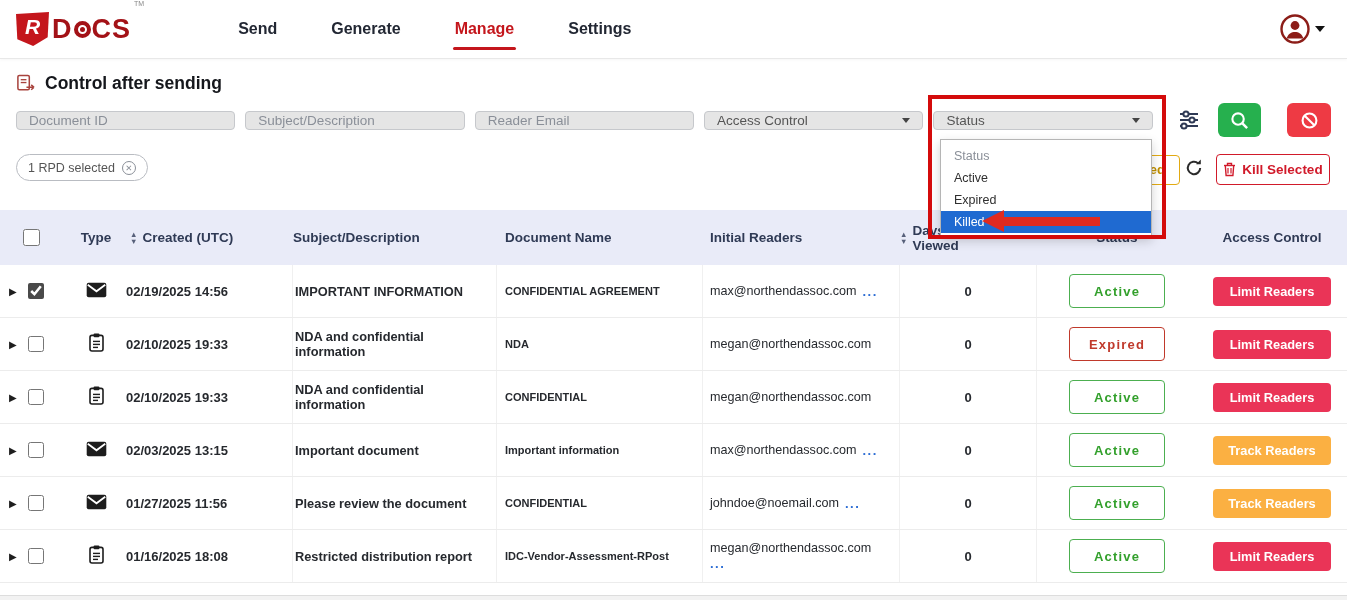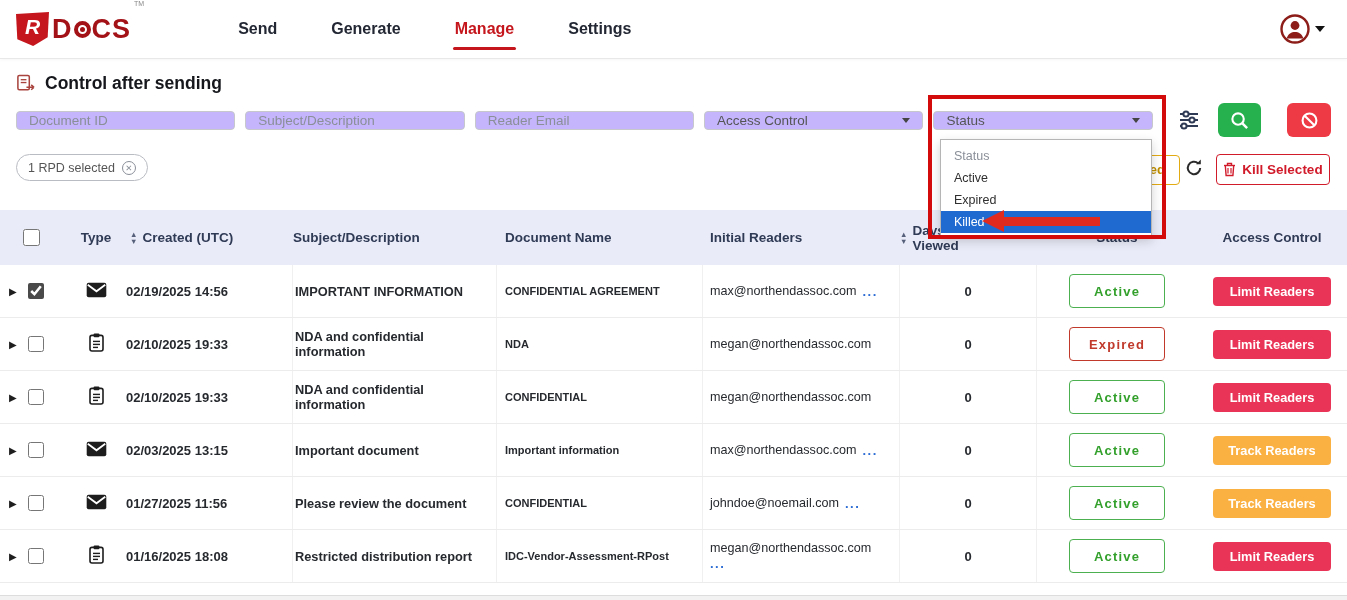--- a/index.html
+++ b/index.html
@@ -20,21 +20,21 @@
   .nav-item.active::after { content:""; position:absolute; left:0; right:0; bottom:-6px; height:3px; background:#c4161c; border-radius:2px; }
   .user { margin-left:auto; display:flex; align-items:center; gap:5px; cursor:pointer; }
   .caret-down { width:0; height:0; border-left:5px solid transparent; border-right:5px solid transparent; border-top:6px solid #111; }
 
   
   .heading { display:flex; align-items:center; gap:10px; padding:12px 16px 8px; height:44px; }
   .heading h1 { font-size:17.5px; font-weight:700; color:#15171c; }
 
   
   .filters { display:flex; align-items:center; padding:0 16px; height:34px; }
-  .fin, .fselect { width:221px; height:19px; border:1px solid #c6c8cc; border-radius:4px; background:#c4b5fd; font-size:13.5px; margin-right:10px; }
+  .fin, .fselect { width:221px; height:19px; border:1px solid #c6c8cc; border-radius:4px; background:#e5e5e5; font-size:13.5px; margin-right:10px; }
   .fin { padding:0 12px; color:#333; outline:none; font-family:"Liberation Sans",sans-serif;}
   .fin::placeholder { color:#8a8f98; }
   .fselect { display:flex; align-items:center; justify-content:space-between; padding:0 12px; color:#555; cursor:pointer; }
   .chev { width:0; height:0; border-left:4.5px solid transparent; border-right:4.5px solid transparent; border-top:5.5px solid #444; }
   .tune { margin-left:14px; cursor:pointer; display:flex; align-items:center; }
   .btn-search { margin-left:17px; width:44px; height:34px; background:#26b04e; border:none; border-radius:6px; display:flex; align-items:center; justify-content:center; cursor:pointer; }
   .btn-block { margin-left:26px; width:44px; height:34px; background:#ee3a44; border:none; border-radius:6px; display:flex; align-items:center; justify-content:center; cursor:pointer; }
 
   
   .toolbar { position:relative; height:32px; margin-top:17px; padding:0 16px; }

